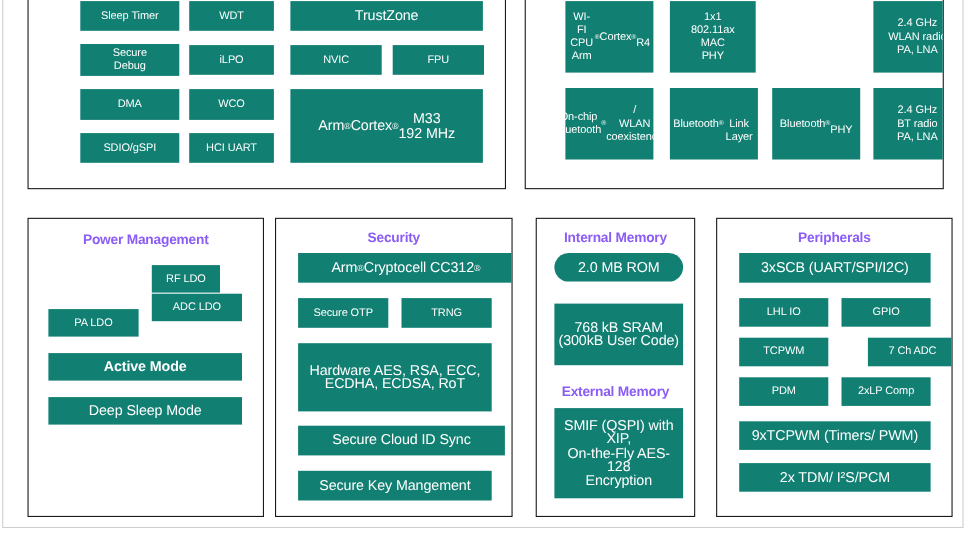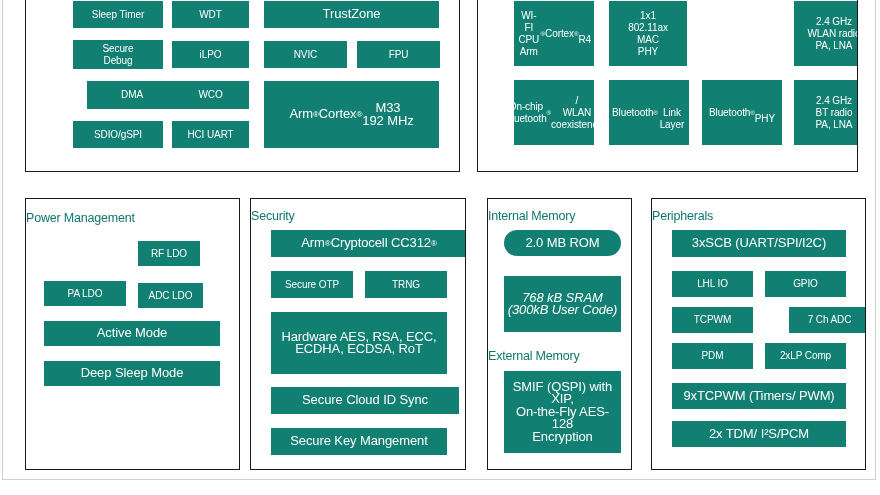--- a/index.html
+++ b/index.html
@@ -29,23 +29,24 @@
   }
 
   
   .panel {
     position: absolute;
     box-sizing: border-box;
     border: 1.5px solid #1a1a1a;
     background: #ffffff;
   }
   .panel-title {
-    font-weight: normal;
+    text-align: center;
+    font-weight: bold;
     font-size: 12.5px;
-    color: #0f766e;
+    color: #8b5cf6;
     letter-spacing: -0.2px;
     line-height: 1;
   }
 
   
   .blk {
     position: absolute;
     box-sizing: border-box;
     background: #117f72;
     color: #ffffff;
@@ -75,21 +76,21 @@
 
 <div class="panel" style="left:25px; top:-40px; width:435px; height:212px;">
   <div class="panel-blocks" style="position:absolute; left:0; top:40px; right:0; bottom:0;">
       <div class="blk sm" style="left: 47px; top: 0px; width: 90px; height: 27px;">Sleep Timer</div>
       <div class="blk sm" style="left: 146px; top: 0px; width: 77px; height: 27px;">WDT</div>
       <div class="blk" style="left: 238px; top: 0px; width: 175px; height: 27px;">TrustZone</div>
       <div class="blk sm" style="left: 47px; top: 39px; width: 90px; height: 29px;">Secure<br>Debug</div>
       <div class="blk sm" style="left: 146px; top: 40px; width: 77px; height: 27px;">iLPO</div>
       <div class="blk sm" style="left: 238px; top: 40px; width: 83px; height: 27px;">NVIC</div>
       <div class="blk sm" style="left: 331px; top: 40px; width: 83px; height: 27px;">FPU</div>
-      <div class="blk sm" style="left: 47px; top: 80px; width: 90px; height: 28px; margin-left: 14px;">DMA</div>
+      <div class="blk sm" style="left: 47px; top: 80px; width: 90px; height: 28px;">DMA</div>
       <div class="blk sm" style="left: 146px; top: 80px; width: 77px; height: 28px;">WCO</div>
       <div class="blk" style="left: 238px; top: 80px; width: 175px; height: 67px;">Arm<sup>®</sup> Cortex<sup>®</sup> M33<br>192 MHz</div>
       <div class="blk sm" style="left: 47px; top: 120px; width: 90px; height: 27px;">SDIO/gSPI</div>
       <div class="blk sm" style="left: 146px; top: 120px; width: 77px; height: 27px;">HCI UART</div>
     </div>
 </div>
 
 <div class="panel" style="left:477px; top:-40px; width:381px; height:212px;">
   <div class="panel-blocks" style="position:absolute; left:0; top:40px; right:0; bottom:0;">
       <div class="blk sm" style="left: 36px; top: 0px; width: 80px; height: 65px;">WI-FI CPU<br>Arm<sup>®</sup> Cortex<sup>®</sup><br>R4</div>
@@ -100,22 +101,22 @@
       <div class="blk sm" style="left: 224px; top: 79px; width: 80px; height: 65px;">Bluetooth<sup>®</sup><br>PHY</div>
       <div class="blk sm" style="left: 316px; top: 79px; width: 80px; height: 65px;">2.4 GHz<br>BT radio<br>PA, LNA</div>
     </div>
 </div>
 
 <div class="panel" style="left:25px; top:198px; width:215px; height:272px;">
   <div class="panel-title" style="margin-top:13px;">Power Management</div>
   <div class="panel-blocks" style="position:absolute; left:0; top:0; right:0; bottom:0;">
       <div class="blk sm" style="left: 112px; top: 42px; width: 62px; height: 25px;">RF LDO</div>
       <div class="blk sm" style="left: 18px; top: 82px; width: 82px; height: 25px;">PA LDO</div>
-      <div class="blk sm" style="left: 112px; top: 84px; width: 65px; height: 25px;">ADC LDO</div>
-      <div class="blk" style="left: 18px; top: 122px; width: 176px; height: 25px;">Active  Mode</div>
+      <div class="blk sm" style="left: 112px; top: 68px; width: 82px; height: 25px;">ADC LDO</div>
+      <div class="blk" style="left: 18px; top: 122px; width: 176px; height: 25px; font-weight: bold;">Active  Mode</div>
       <div class="blk" style="left: 18px; top: 162px; width: 176px; height: 25px;">Deep Sleep Mode</div>
     </div>
 </div>
 
 <div class="panel" style="left:250px; top:198px; width:216px; height:272px;">
   <div class="panel-title" style="margin-top:11px;">Security</div>
   <div class="panel-blocks" style="position:absolute; left:0; top:0; right:0; bottom:0;">
       <div class="blk" style="left: 20px; top: 31px; width: 196px; height: 27px;">Arm<sup>®</sup> Cryptocell CC312<sup>®</sup></div>
       <div class="blk sm" style="left: 20px; top: 72px; width: 82px; height: 27px;">Secure OTP</div>
       <div class="blk sm" style="left: 114px; top: 72px; width: 82px; height: 27px;">TRNG</div>
@@ -123,21 +124,21 @@
       <div class="blk" style="left: 20px; top: 188px; width: 188px; height: 27px;">Secure Cloud ID Sync</div>
       <div class="blk" style="left: 20px; top: 229px; width: 176px; height: 27px;">Secure Key Mangement</div>
     </div>
 </div>
 
 <div class="panel" style="left:487px; top:198px; width:145px; height:272px;">
   <div class="panel-title" style="margin-top:11px;">Internal Memory</div>
   <div class="panel-title" style="position:absolute; left:0; right:0; top:151px;">External Memory</div>
   <div class="panel-blocks" style="position:absolute; left:0; top:0; right:0; bottom:0;">
       <div class="blk" style="left: 16px; top: 31px; width: 117px; height: 26px; border-radius: 13px;">2.0 MB ROM</div>
-      <div class="blk" style="left: 16px; top: 77px; width: 117px; height: 56px; font-style: italic;">768 kB SRAM<br>(300kB User Code)</div>
+      <div class="blk" style="left: 16px; top: 77px; width: 117px; height: 56px;">768 kB SRAM<br>(300kB User Code)</div>
       <div class="blk" style="left: 16px; top: 172px; width: 117px; height: 82px;">SMIF (QSPI) with XIP,<br>On-the-Fly AES-128<br>Encryption</div>
     </div>
 </div>
 
 <div class="panel" style="left:651px; top:198px; width:215px; height:272px;">
   <div class="panel-title" style="margin-top:11px;">Peripherals</div>
   <div class="panel-blocks" style="position:absolute; left:0; top:0; right:0; bottom:0;">
       <div class="blk" style="left: 20px; top: 31px; width: 174px; height: 27px;">3xSCB (UART/SPI/I2C)</div>
       <div class="blk sm" style="left: 20px; top: 72px; width: 81px; height: 26px;">LHL IO</div>
       <div class="blk sm" style="left: 113px; top: 72px; width: 81px; height: 26px;">GPIO</div>

